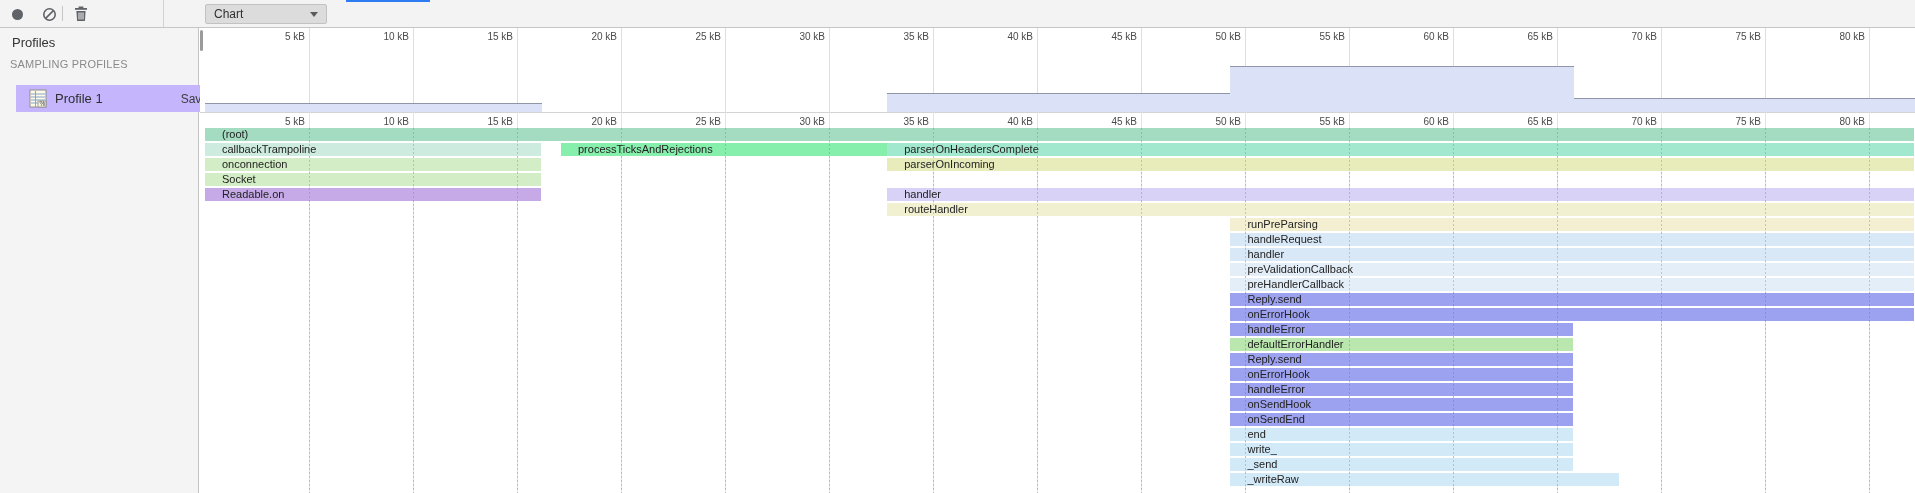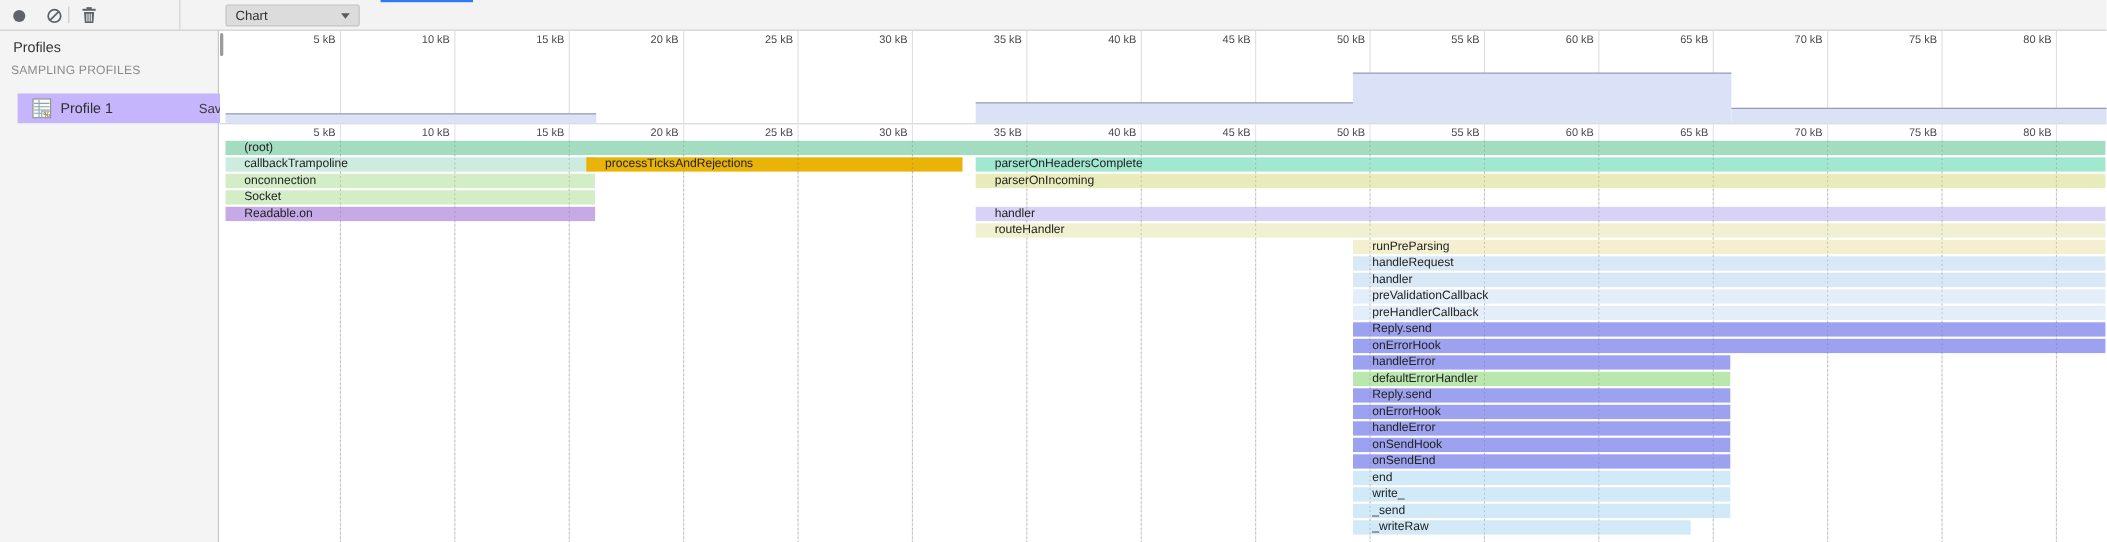--- a/index.html
+++ b/index.html
@@ -196,21 +196,21 @@
     <div class="vline-dot" style="left: 1565px;"></div>
     <div class="ruler-label" style="left: 1509px; top: 3px;">75 kB</div>
     <div class="ruler-label" style="left: 1509px; top: 88px;">75 kB</div>
     <div class="vline" style="left: 1669px; bottom: auto; top: 0px; height: 85px;"></div>
     <div class="vline-flame" style="left: 1669px;"></div>
     <div class="vline-dot" style="left: 1669px;"></div>
     <div class="ruler-label" style="left: 1613px; top: 3px;">80 kB</div>
     <div class="ruler-label" style="left: 1613px; top: 88px;">80 kB</div>
     <div class="frame" style="left: 5px; width: 1708.76px; top: 100px; background: rgb(163, 220, 193);">(root)</div>
     <div class="frame" style="left: 5px; width: 335.96px; top: 115px; background: rgb(205, 235, 223);">callbackTrampoline</div>
-    <div class="frame" style="left: 333px; width: 342.2px; top: 115px; background: #eab308;">processTicksAndRejections</div>
+    <div class="frame" style="left: 361px; width: 342.2px; top: 115px; background: #86efac;">processTicksAndRejections</div>
     <div class="frame" style="left: 687.24px; width: 1026.52px; top: 115px; background: rgb(162, 232, 206);">parserOnHeadersComplete</div>
     <div class="frame" style="left: 5px; width: 335.96px; top: 130px; background: rgb(211, 238, 198);">onconnection</div>
     <div class="frame" style="left: 687.24px; width: 1026.52px; top: 130px; background: rgb(232, 236, 187);">parserOnIncoming</div>
     <div class="frame" style="left: 5px; width: 335.96px; top: 145px; background: rgb(211, 238, 198);">Socket</div>
     <div class="frame" style="left: 5px; width: 335.96px; top: 160px; background: rgb(198, 170, 232);">Readable.on</div>
     <div class="frame" style="left: 687.24px; width: 1026.52px; top: 160px; background: rgb(216, 210, 246);">handler</div>
     <div class="frame" style="left: 687.24px; width: 1026.52px; top: 175px; background: rgb(241, 240, 208);">routeHandler</div>
     <div class="frame" style="left: 1030.44px; width: 683.32px; top: 190px; background: rgb(243, 239, 208);">runPreParsing</div>
     <div class="frame" style="left: 1030.44px; width: 683.32px; top: 205px; background: rgb(217, 232, 246);">handleRequest</div>
     <div class="frame" style="left: 1030.44px; width: 683.32px; top: 220px; background: rgb(217, 232, 246);">handler</div>
@@ -221,14 +221,14 @@
     <div class="frame" style="left: 1030.44px; width: 342.2px; top: 295px; background: rgb(157, 162, 240);">handleError</div>
     <div class="frame" style="left: 1030.44px; width: 342.2px; top: 310px; background: rgb(185, 231, 173);">defaultErrorHandler</div>
     <div class="frame" style="left: 1030.44px; width: 342.2px; top: 325px; background: rgb(157, 162, 240);">Reply.send</div>
     <div class="frame" style="left: 1030.44px; width: 342.2px; top: 340px; background: rgb(157, 162, 240);">onErrorHook</div>
     <div class="frame" style="left: 1030.44px; width: 342.2px; top: 355px; background: rgb(157, 162, 240);">handleError</div>
     <div class="frame" style="left: 1030.44px; width: 342.2px; top: 370px; background: rgb(157, 162, 240);">onSendHook</div>
     <div class="frame" style="left: 1030.44px; width: 342.2px; top: 385px; background: rgb(157, 162, 240);">onSendEnd</div>
     <div class="frame" style="left: 1030.44px; width: 342.2px; top: 400px; background: rgb(210, 233, 248);">end</div>
     <div class="frame" style="left: 1030.44px; width: 342.2px; top: 415px; background: rgb(210, 233, 248);">write_</div>
     <div class="frame" style="left: 1030.44px; width: 342.2px; top: 430px; background: rgb(210, 233, 248);">_send</div>
-    <div class="frame" style="left: 1030.44px; width: 307px; top: 445px; background: rgb(210, 233, 248);">_writeRaw</div>
+    <div class="frame" style="left: 1030.44px; width: 389px; top: 445px; background: rgb(210, 233, 248);">_writeRaw</div>
   </div>
 
 </body></html>

